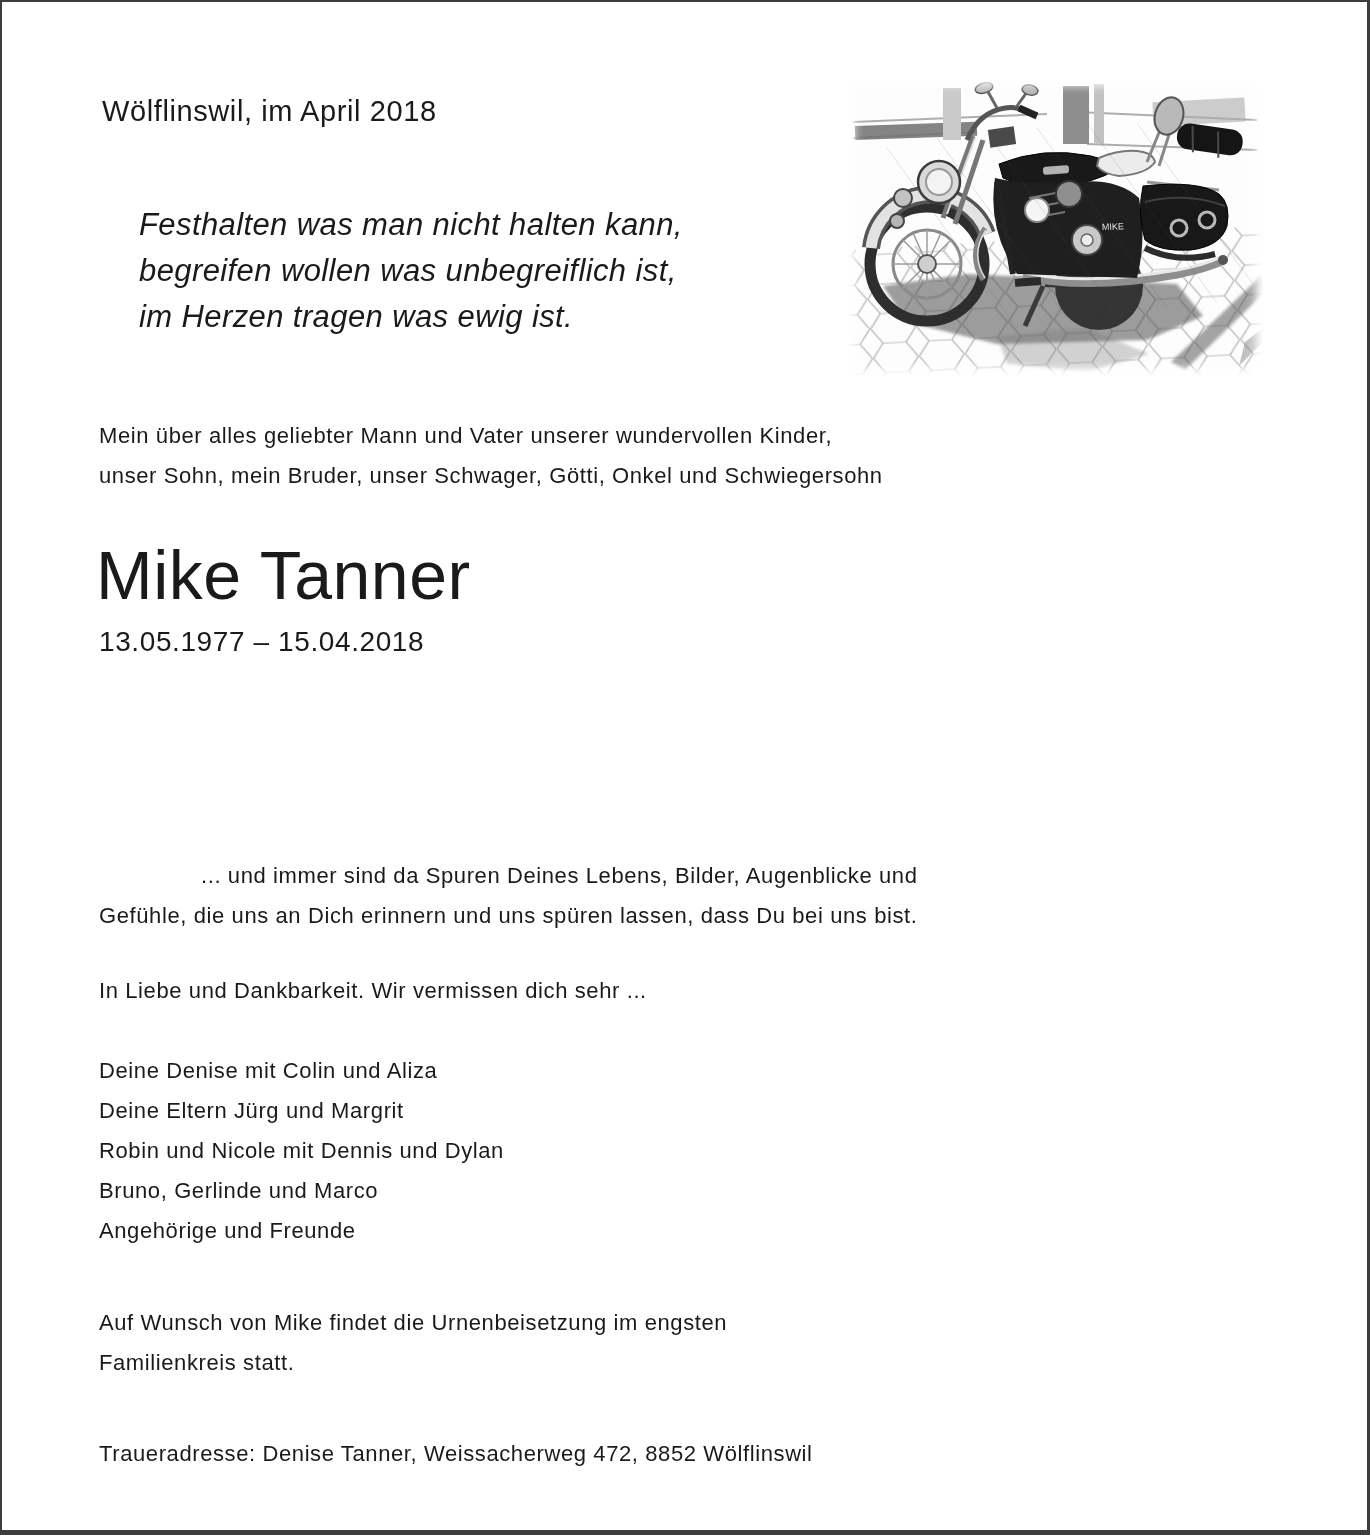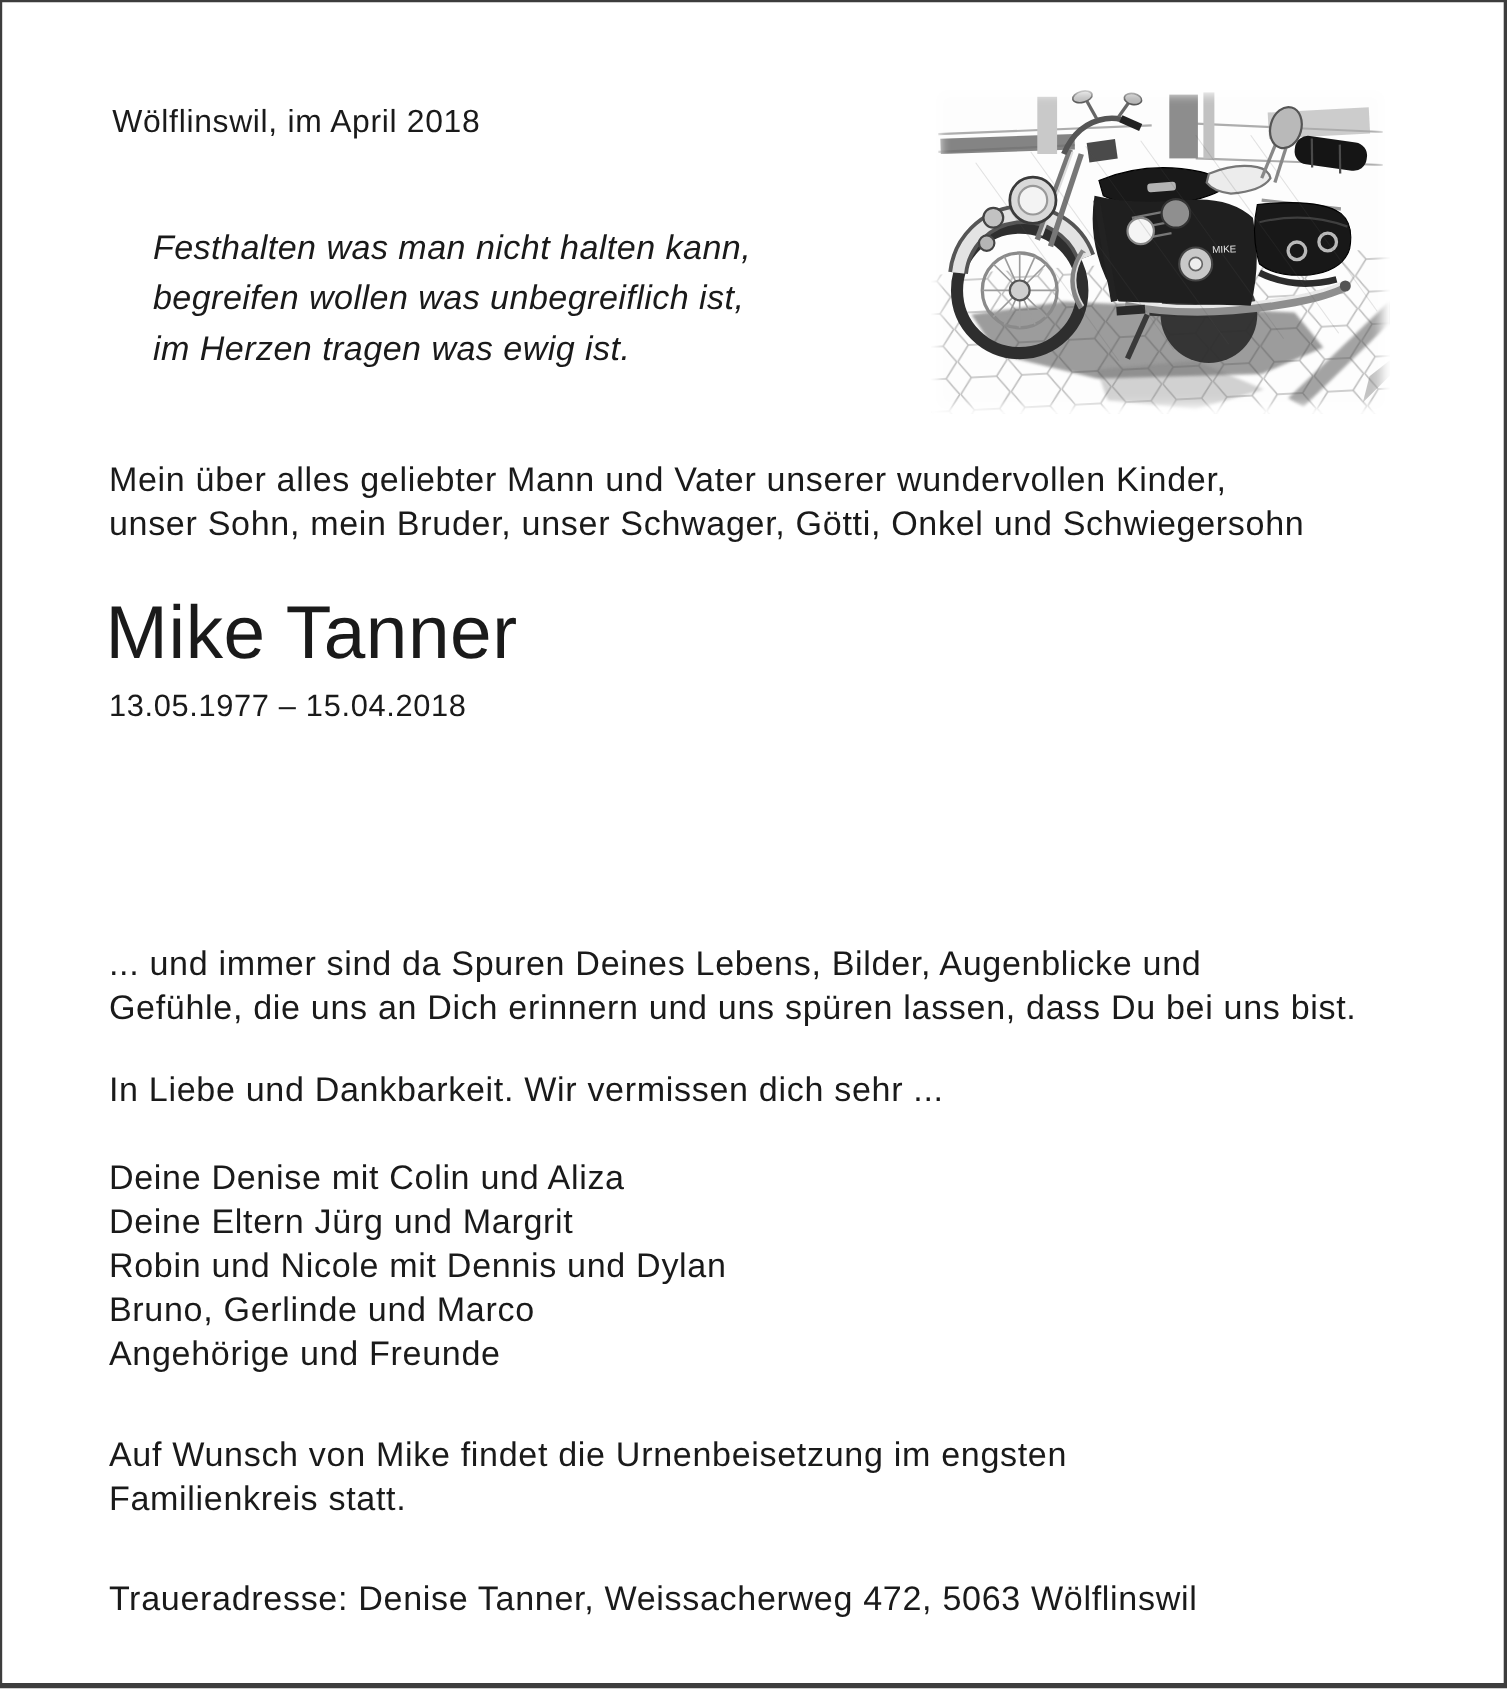--- a/index.html
+++ b/index.html
@@ -12,21 +12,21 @@
     border-color:#3d3d3d;
     border-width:2px 3px 5px 2px;
     overflow:hidden;
     font-family:"Liberation Sans", sans-serif;
     color:#1a1a1a;
   }
   .txt{
     position:absolute;
     left:97px;
     white-space:pre;
-    font-size:31px;
+    font-size:22px;
     line-height:40px;
     letter-spacing:0.6px;
     color:#1a1a1a;
   }
   .dateline{left:100px;top:90px;font-size:29px;line-height:38px;}
   .quote{
     top:200px;
     font-style:italic;
     font-size:31px;
     line-height:46px;
@@ -37,21 +37,21 @@
   .deceased-name{
     top:537px;left:94px;
     font-size:68px;
     line-height:72px;
     letter-spacing:0.5px;
     font-weight:400;
   }
   .life-dates{top:622px;font-size:28px;line-height:36px;}
   .p-illness{top:712px;}
   .p-sad{top:804px;}
-  .p-traces{top:854px;}
+  .p-traces{top:854px;text-align:right;}
   .p-love{top:969px;}
   .family{top:1049px;}
   .p-funeral{top:1301px;}
   .p-address{top:1432px;}
   .photo{
     position:absolute;
     left:845px;top:76px;
     width:416px;height:298px;
   }
 </style>
@@ -208,15 +208,15 @@
 
   <div class="txt p-funeral">Auf Wunsch von Mike findet die Urnenbeisetzung im engsten
 Familienkreis statt.</div>
 
   <div class="txt family">Deine Denise mit Colin und Aliza
 Deine Eltern Jürg und Margrit
 Robin und Nicole mit Dennis und Dylan
 Bruno, Gerlinde und Marco
 Angehörige und Freunde</div>
 
-  <div class="txt p-address">Traueradresse: Denise Tanner, Weissacherweg 472, 5063 Wölflinswil</div>
+  <div class="txt p-address">Traueradresse: Denise Tanner, Weissacherweg 472, 8852 Wölflinswil</div>
 
 </div>
 
 </body></html>

